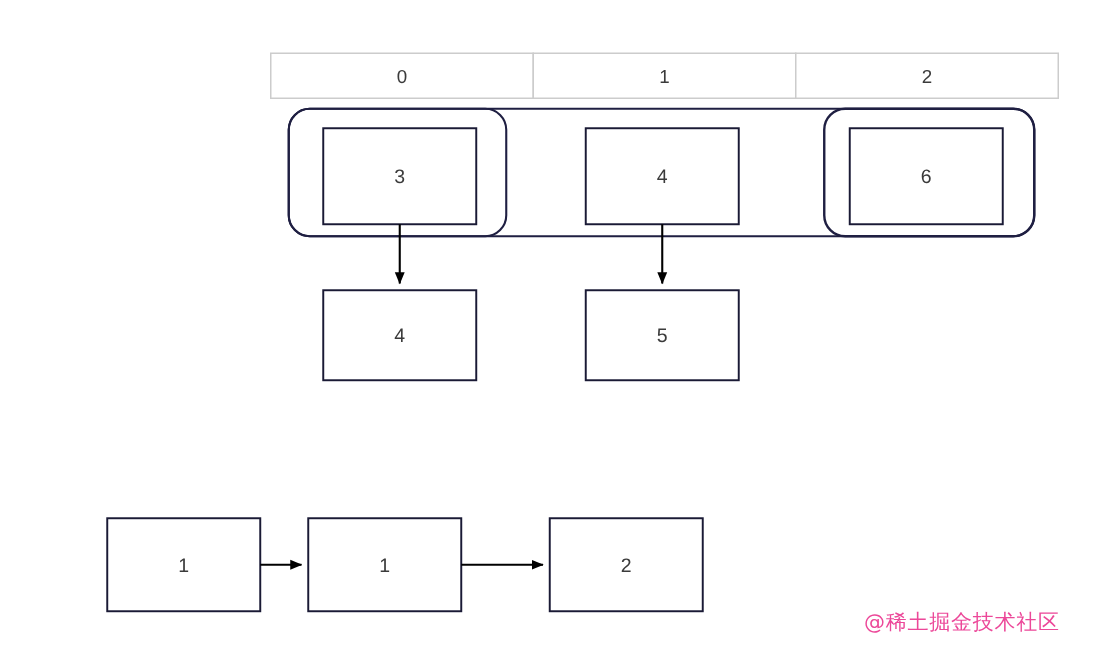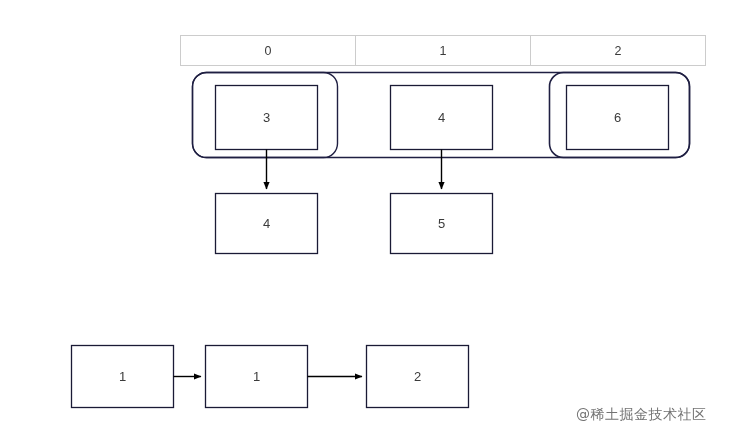--- a/index.html
+++ b/index.html
@@ -40,21 +40,21 @@
     font-size: 12.5px;
     color: #3b3b3b;
     font-family: "Liberation Sans", sans-serif;
     user-select: none;
   }
   .watermark {
     position: absolute;
     left: 576px;
     top: 406px;
     font-size: 14px;
-    color: #737373;
+    color: #ec4899;
     font-family: "DejaVu Sans", sans-serif;
     letter-spacing: 0.5px;
     white-space: nowrap;
     user-select: none;
   }
 </style>
 </head>
 <body>
 
 <svg id="canvas" viewBox="0 0 742 443" xmlns="http://www.w3.org/2000/svg">

